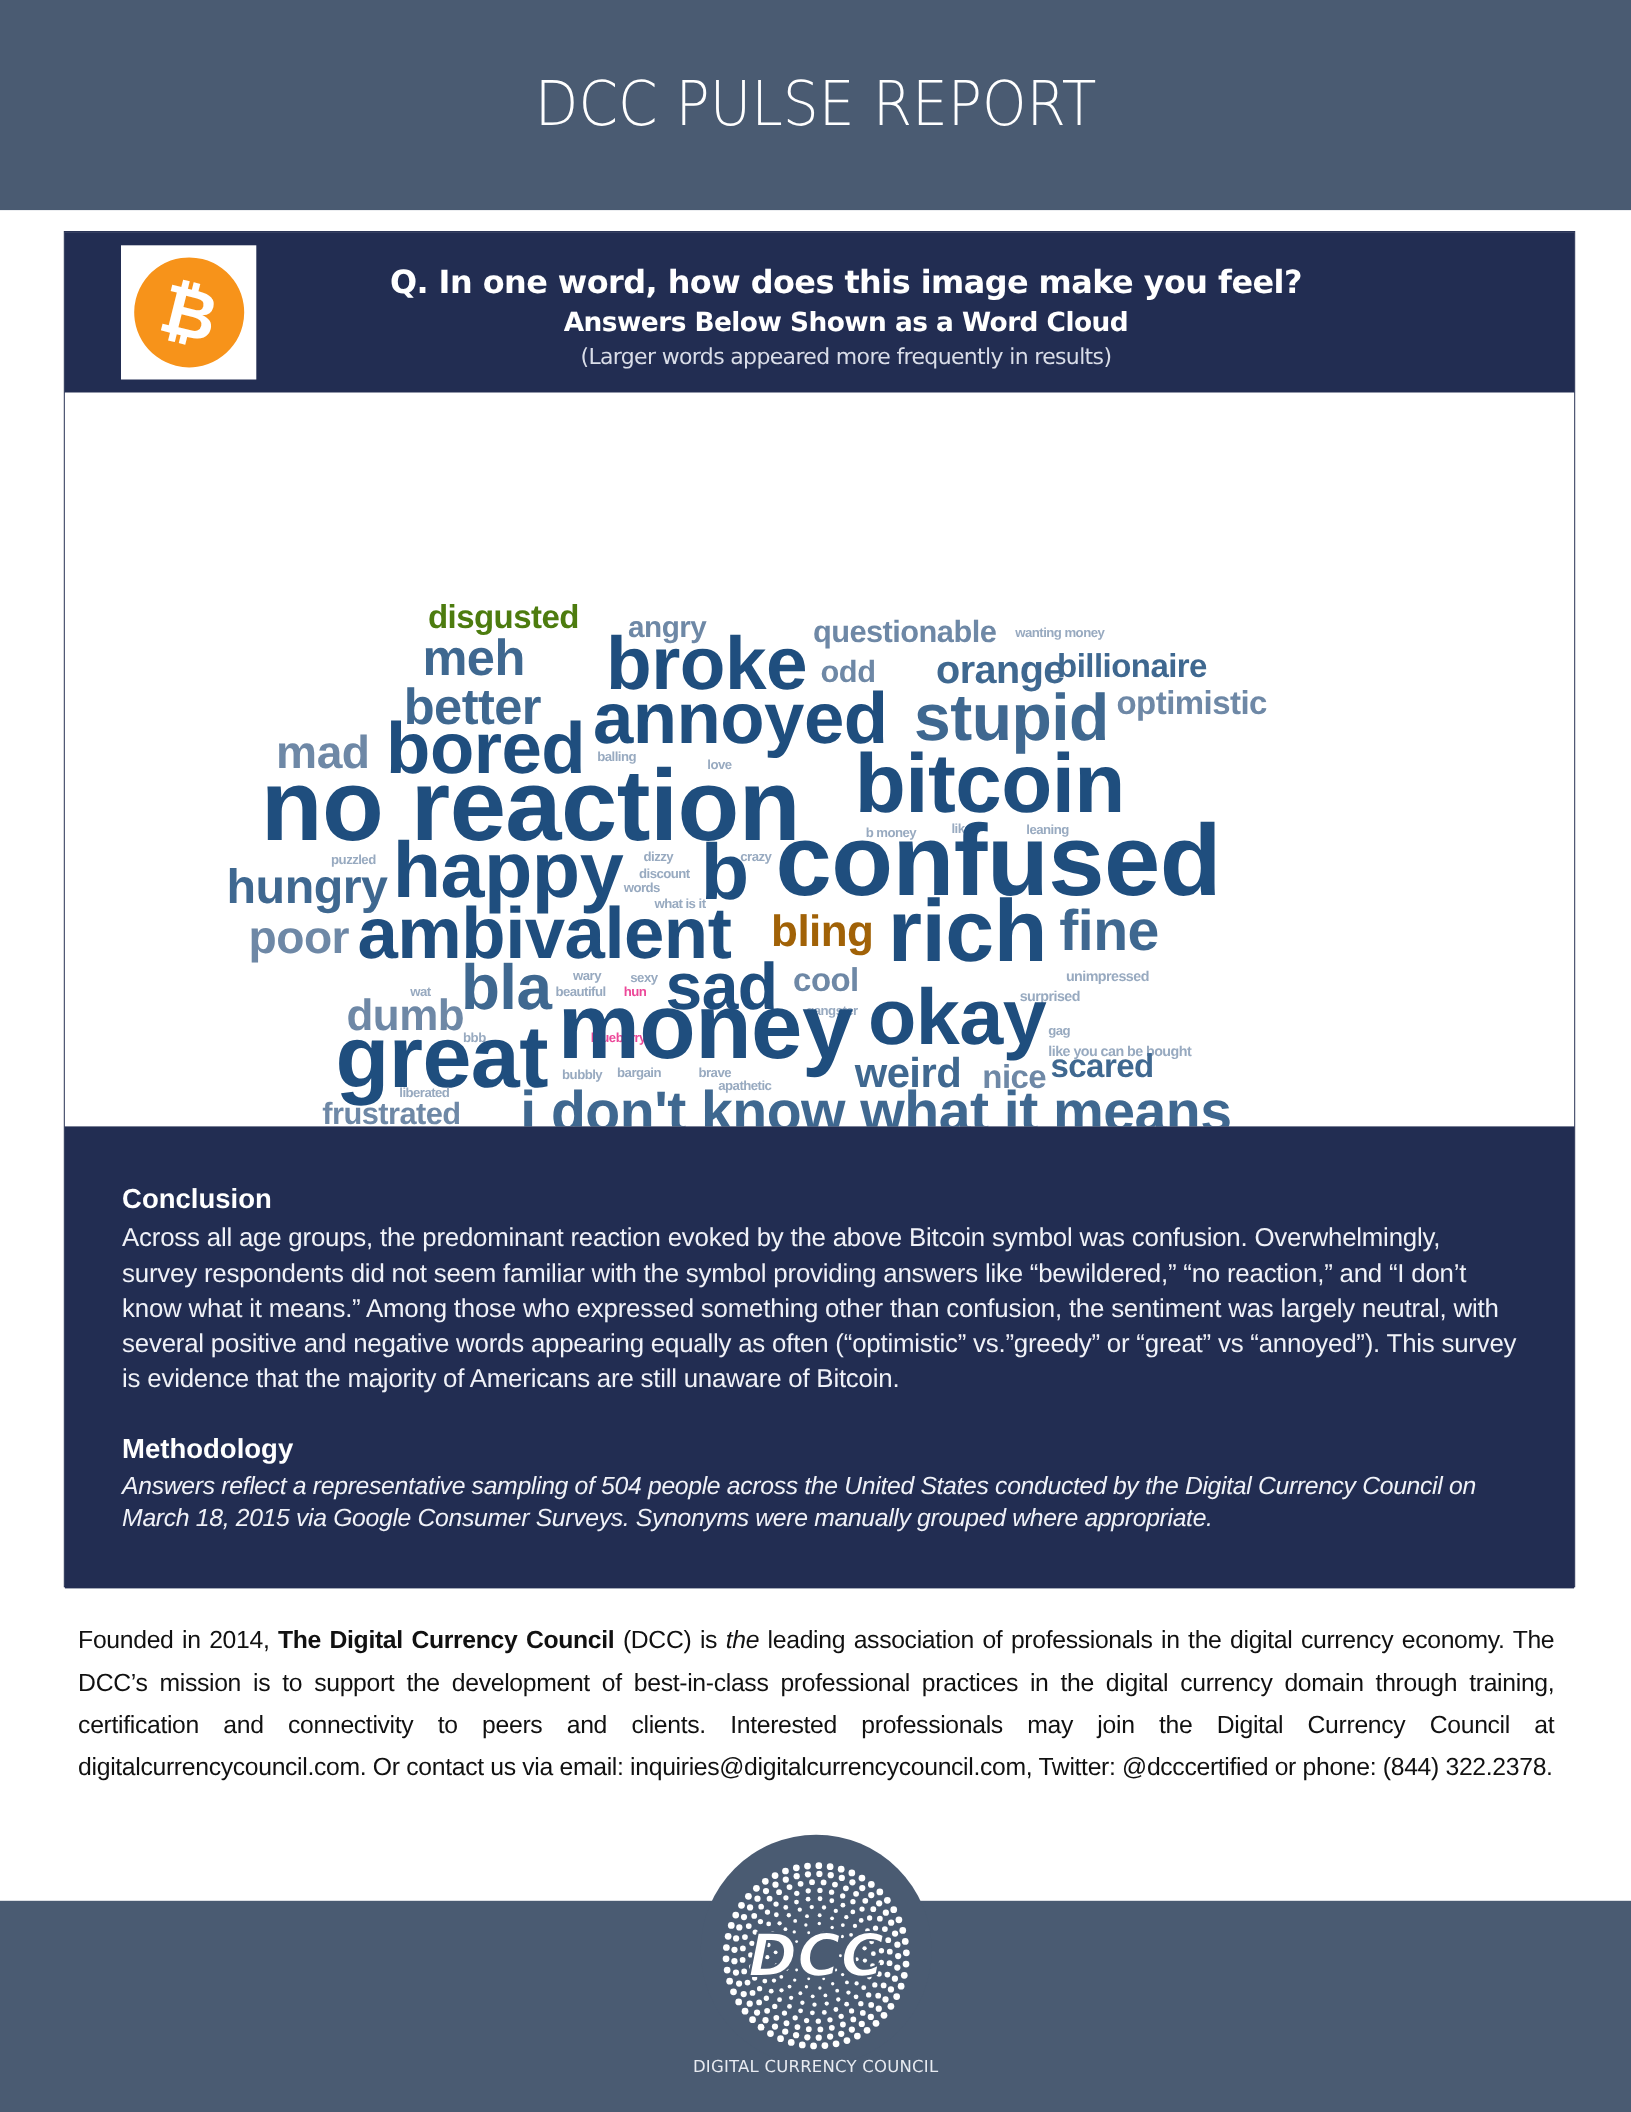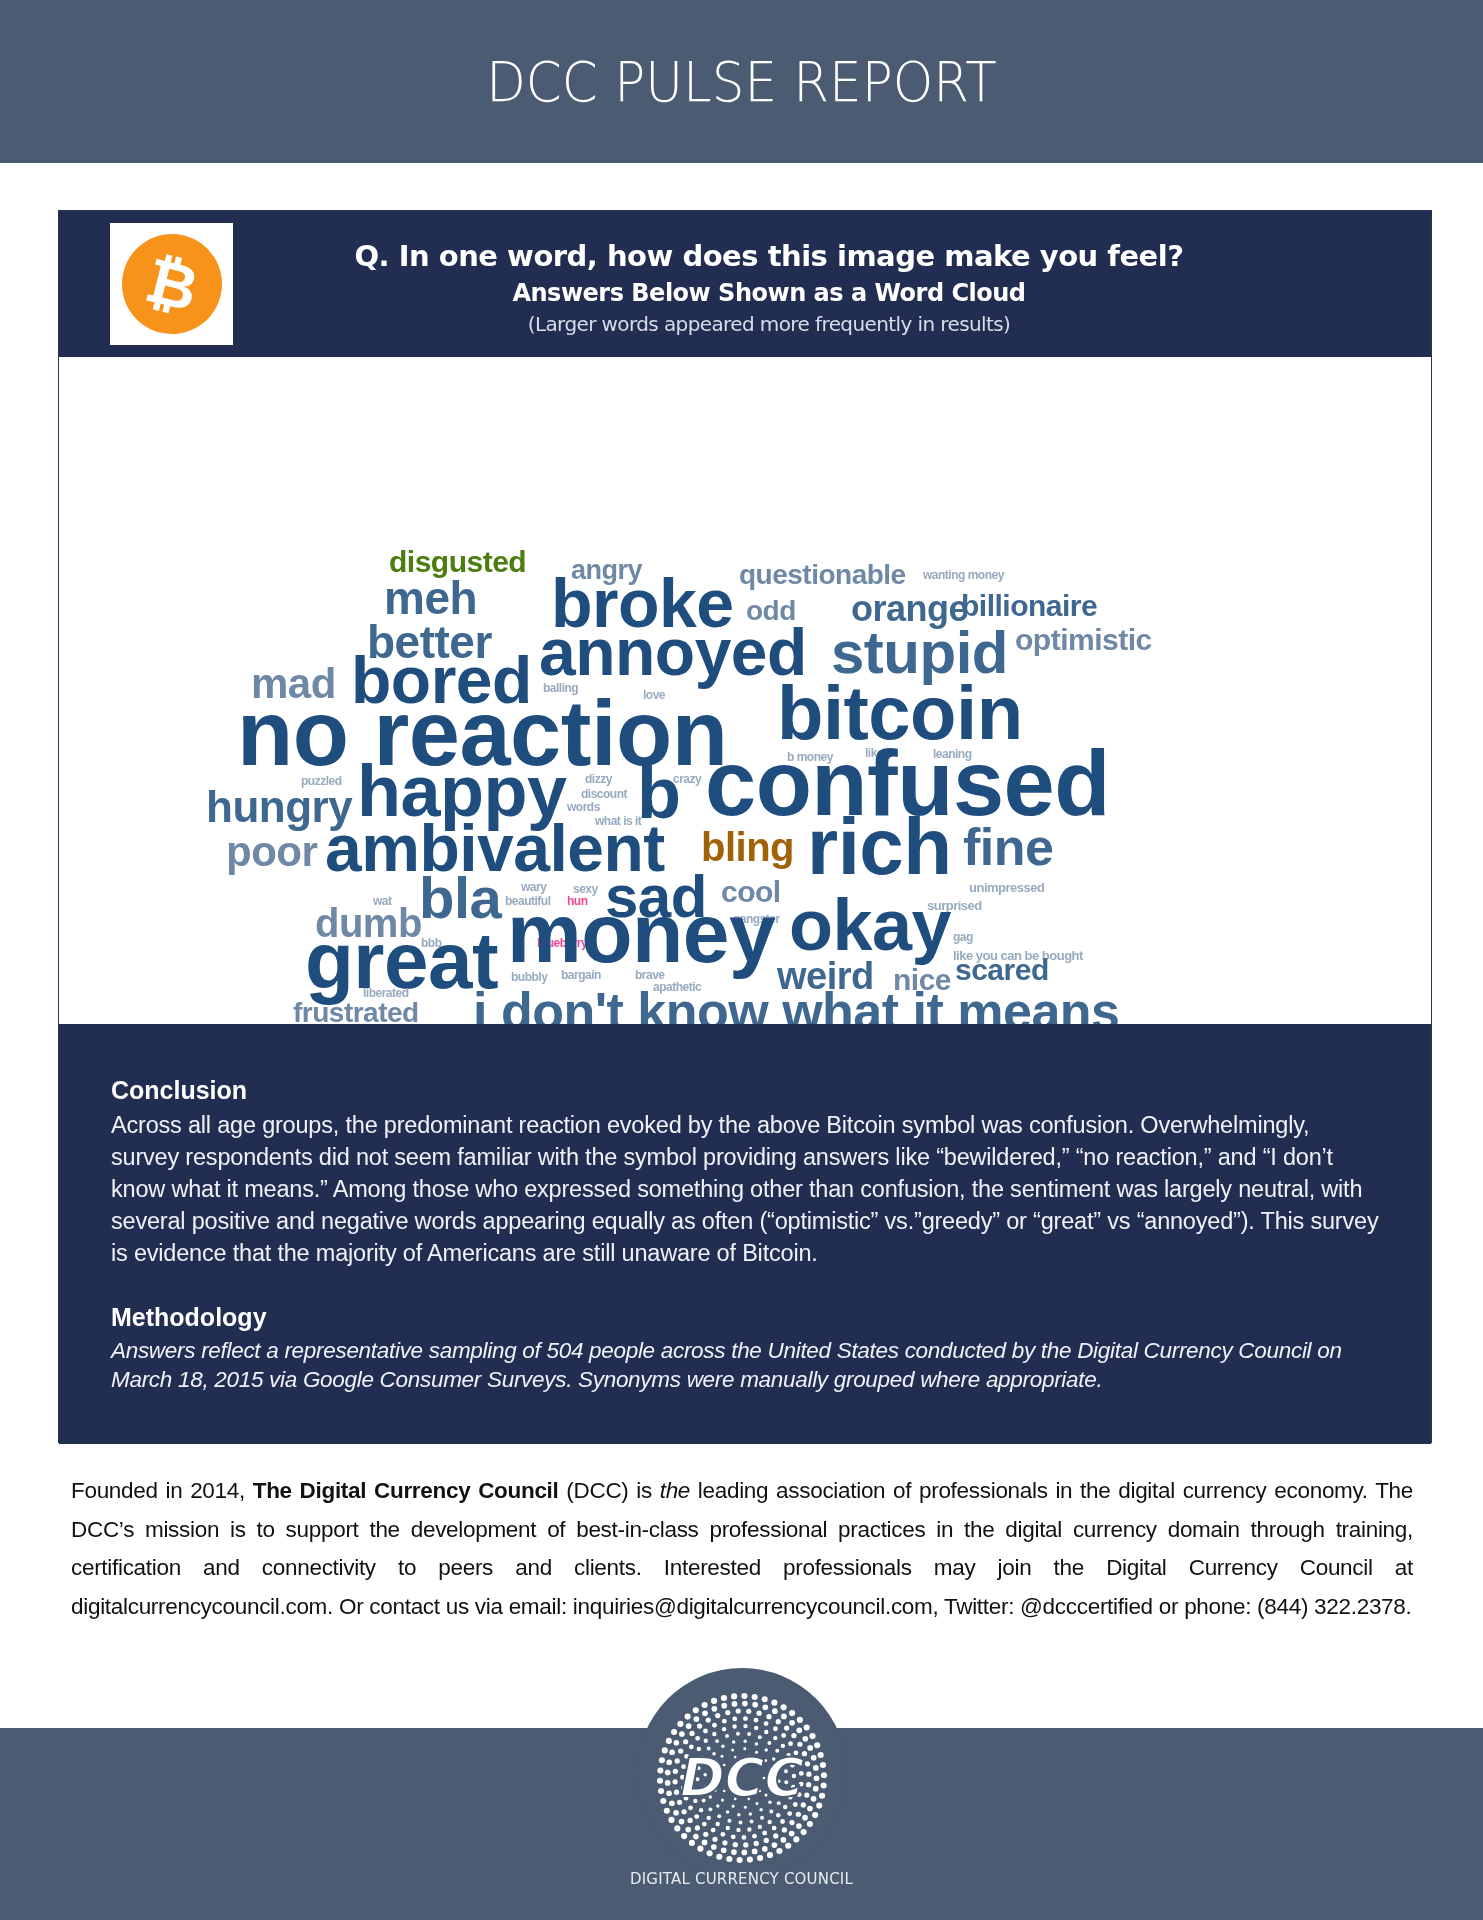--- a/index.html
+++ b/index.html
@@ -1,20 +1,20 @@
 <!DOCTYPE html>
 <html><head>
 <meta charset="utf-8">
 <style>
   * { margin: 0; padding: 0; box-sizing: border-box; }
   html, body { width: 1483px; height: 1920px; background: #ffffff; overflow: hidden; }
   body { position: relative; font-family: "Liberation Sans", sans-serif; }
 
   .top-banner {
-    position: absolute; left: 0; top: 0; width: 1483px; height: 163px;
+    position: absolute; left: 0; top: 0; width: 1483px; height: 191px;
     background: #4a5b72; display: flex; align-items: center; justify-content: center;
   }
   .top-banner h1 {
     color: #ffffff; font-family: "DejaVu Sans", sans-serif; font-weight: 300;
     font-size: 56px; letter-spacing: 0px; transform: scaleX(0.92);
   }
 
   .card {
     position: absolute; left: 58px; top: 210px; width: 1374px; height: 1233px;
     border: 1px solid #2a3456;

